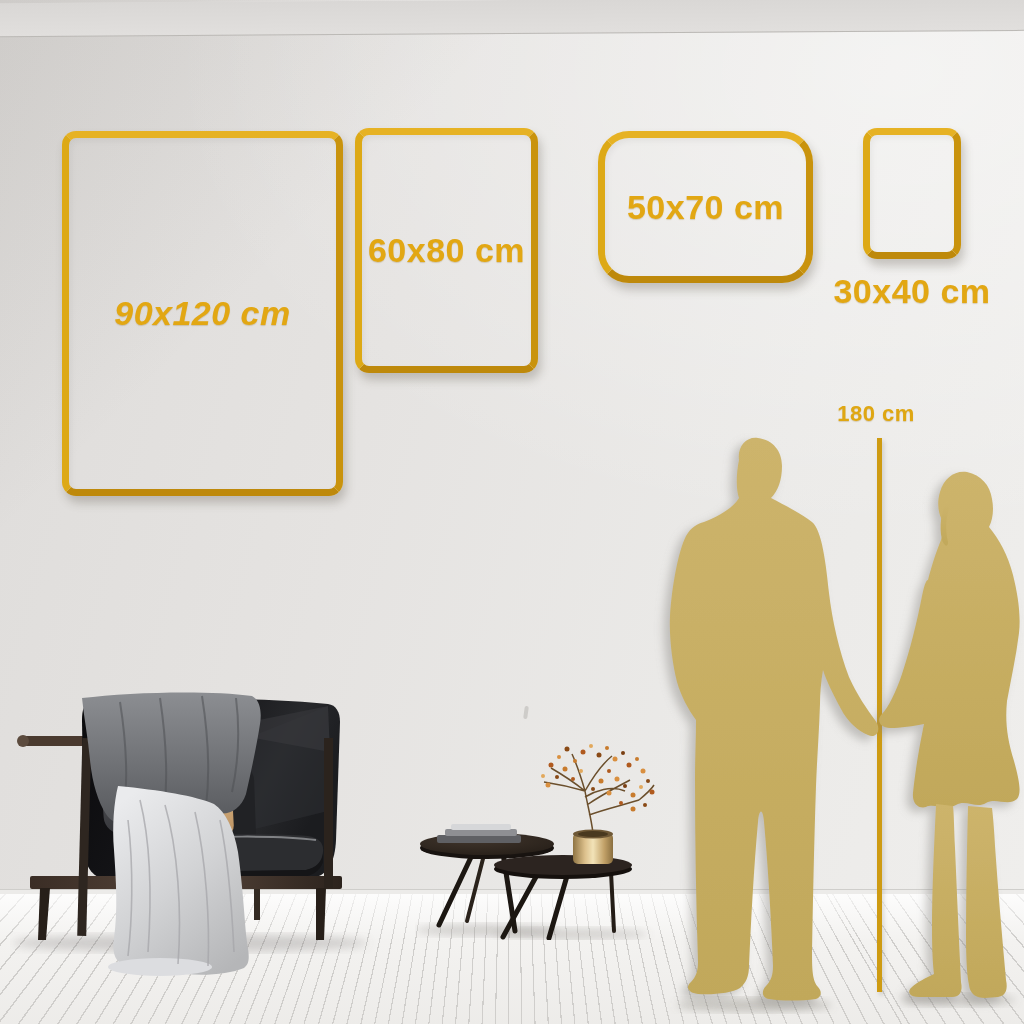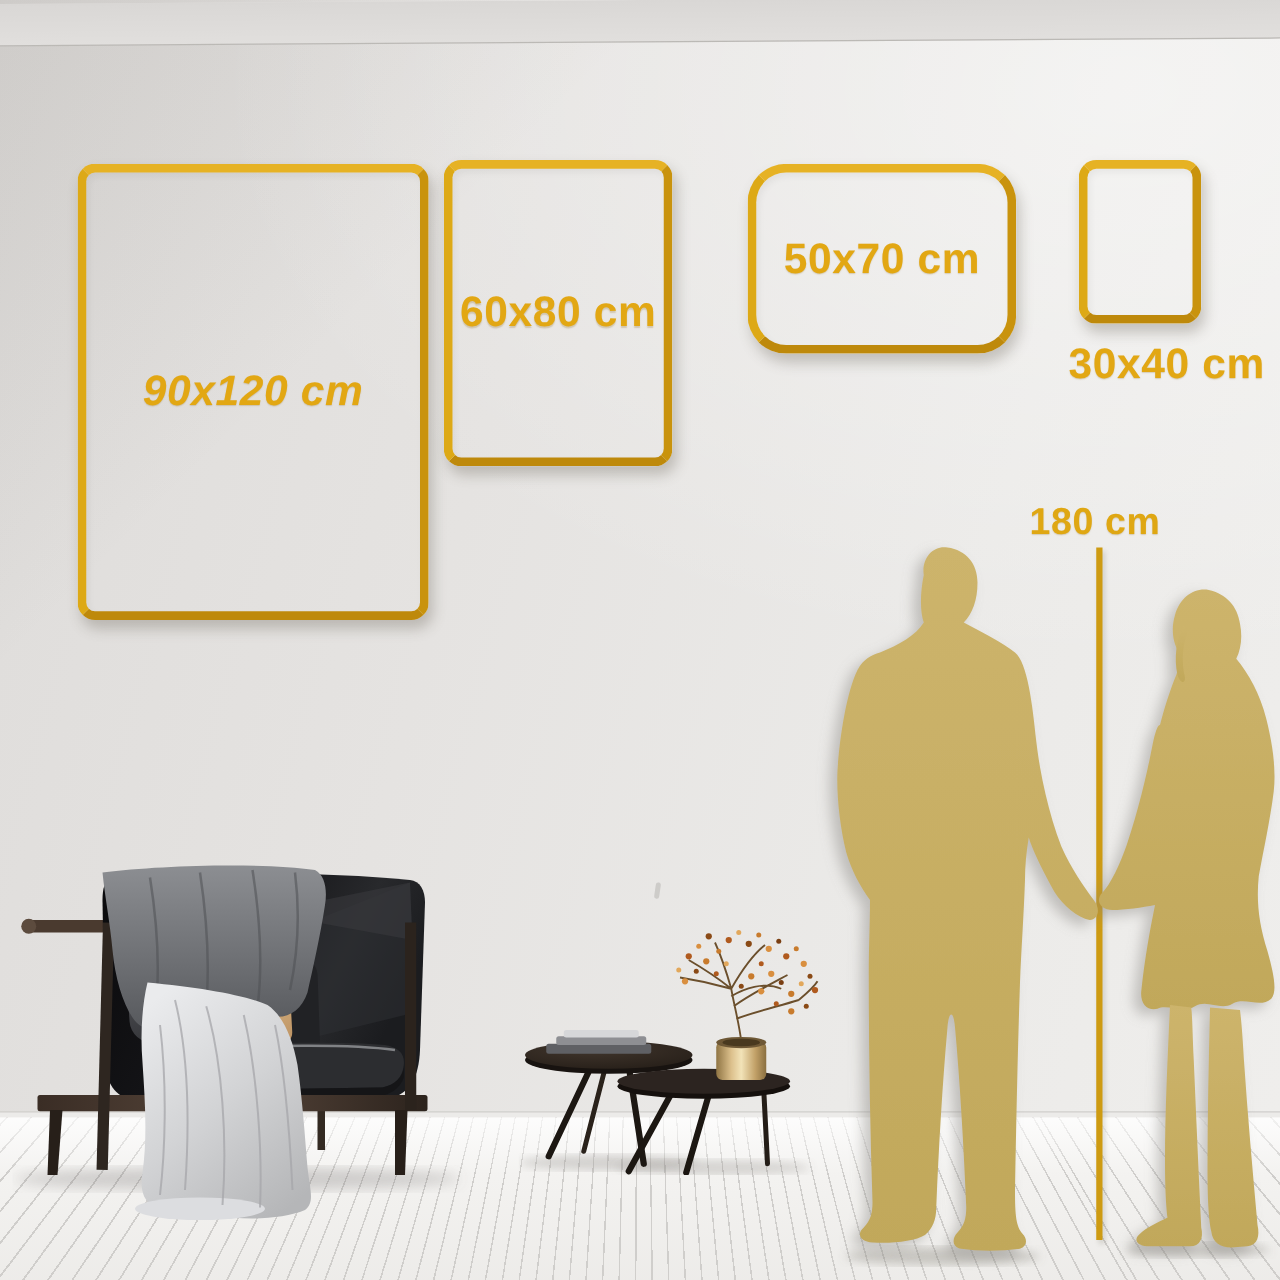--- a/index.html
+++ b/index.html
@@ -49,26 +49,26 @@
   }
   .frame-90{left:62px;top:131px;width:267px;height:351px;font-style:italic;}
   .frame-60{left:355px;top:128px;width:169px;height:231px;}
   .frame-50{left:598px;top:131px;width:201px;height:138px;border-radius:31px;}
   .frame-30{left:863px;top:128px;width:84px;height:117px;}
   .size-label{
     color:#E2A713;font-weight:bold;font-size:34px;letter-spacing:0.5px;
     text-shadow:0 1px 1px rgba(140,100,10,0.25);white-space:nowrap;
   }
   .label-30{
-    position:absolute;left:812px;top:272px;width:200px;text-align:right;
+    position:absolute;left:812px;top:272px;width:200px;text-align:center;
   }
   
   .height-label{
     position:absolute;left:776px;top:401px;width:200px;text-align:center;
-    color:#DFA713;font-weight:bold;font-size:30px;letter-spacing:0.5px;
+    color:#DFA713;font-weight:bold;font-size:22px;letter-spacing:0.5px;
     text-shadow:0 1px 1px rgba(140,100,10,0.25);
   }
   .height-line{
     position:absolute;left:877px;top:438px;width:5px;height:554px;
     background:#CE9B12;box-shadow:2px 3px 4px rgba(80,70,50,0.18);
   }
   
   .sofa-svg{position:absolute;left:10px;top:690px;width:410px;height:290px;}
   .tables-svg{position:absolute;left:415px;top:735px;width:245px;height:205px;}
   .couple-svg{position:absolute;left:636px;top:428px;width:388px;height:590px;}

